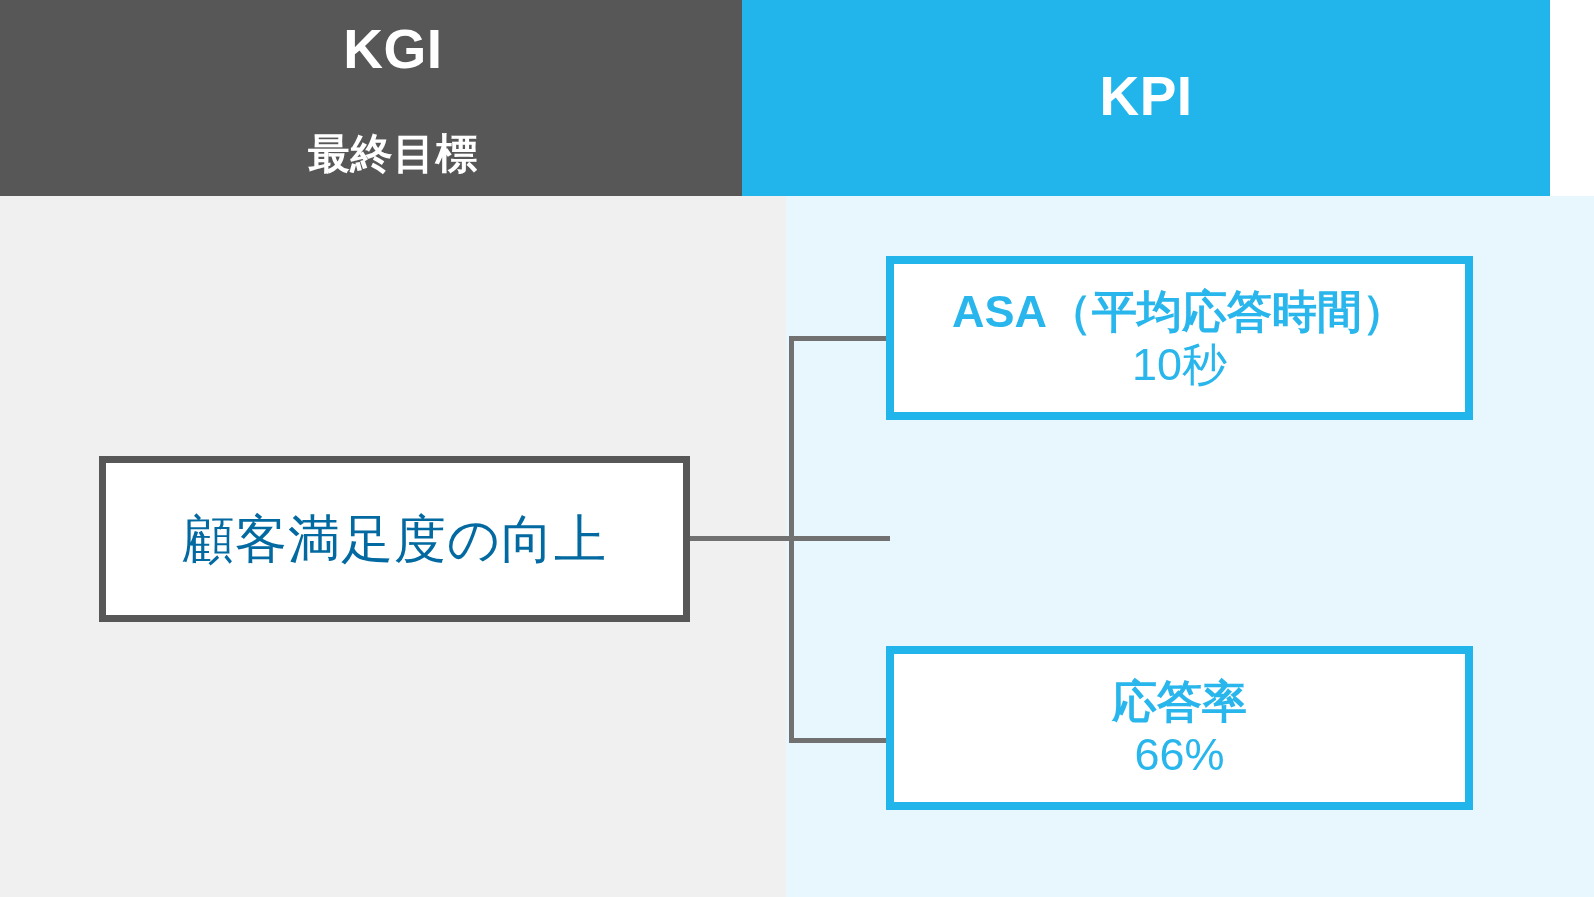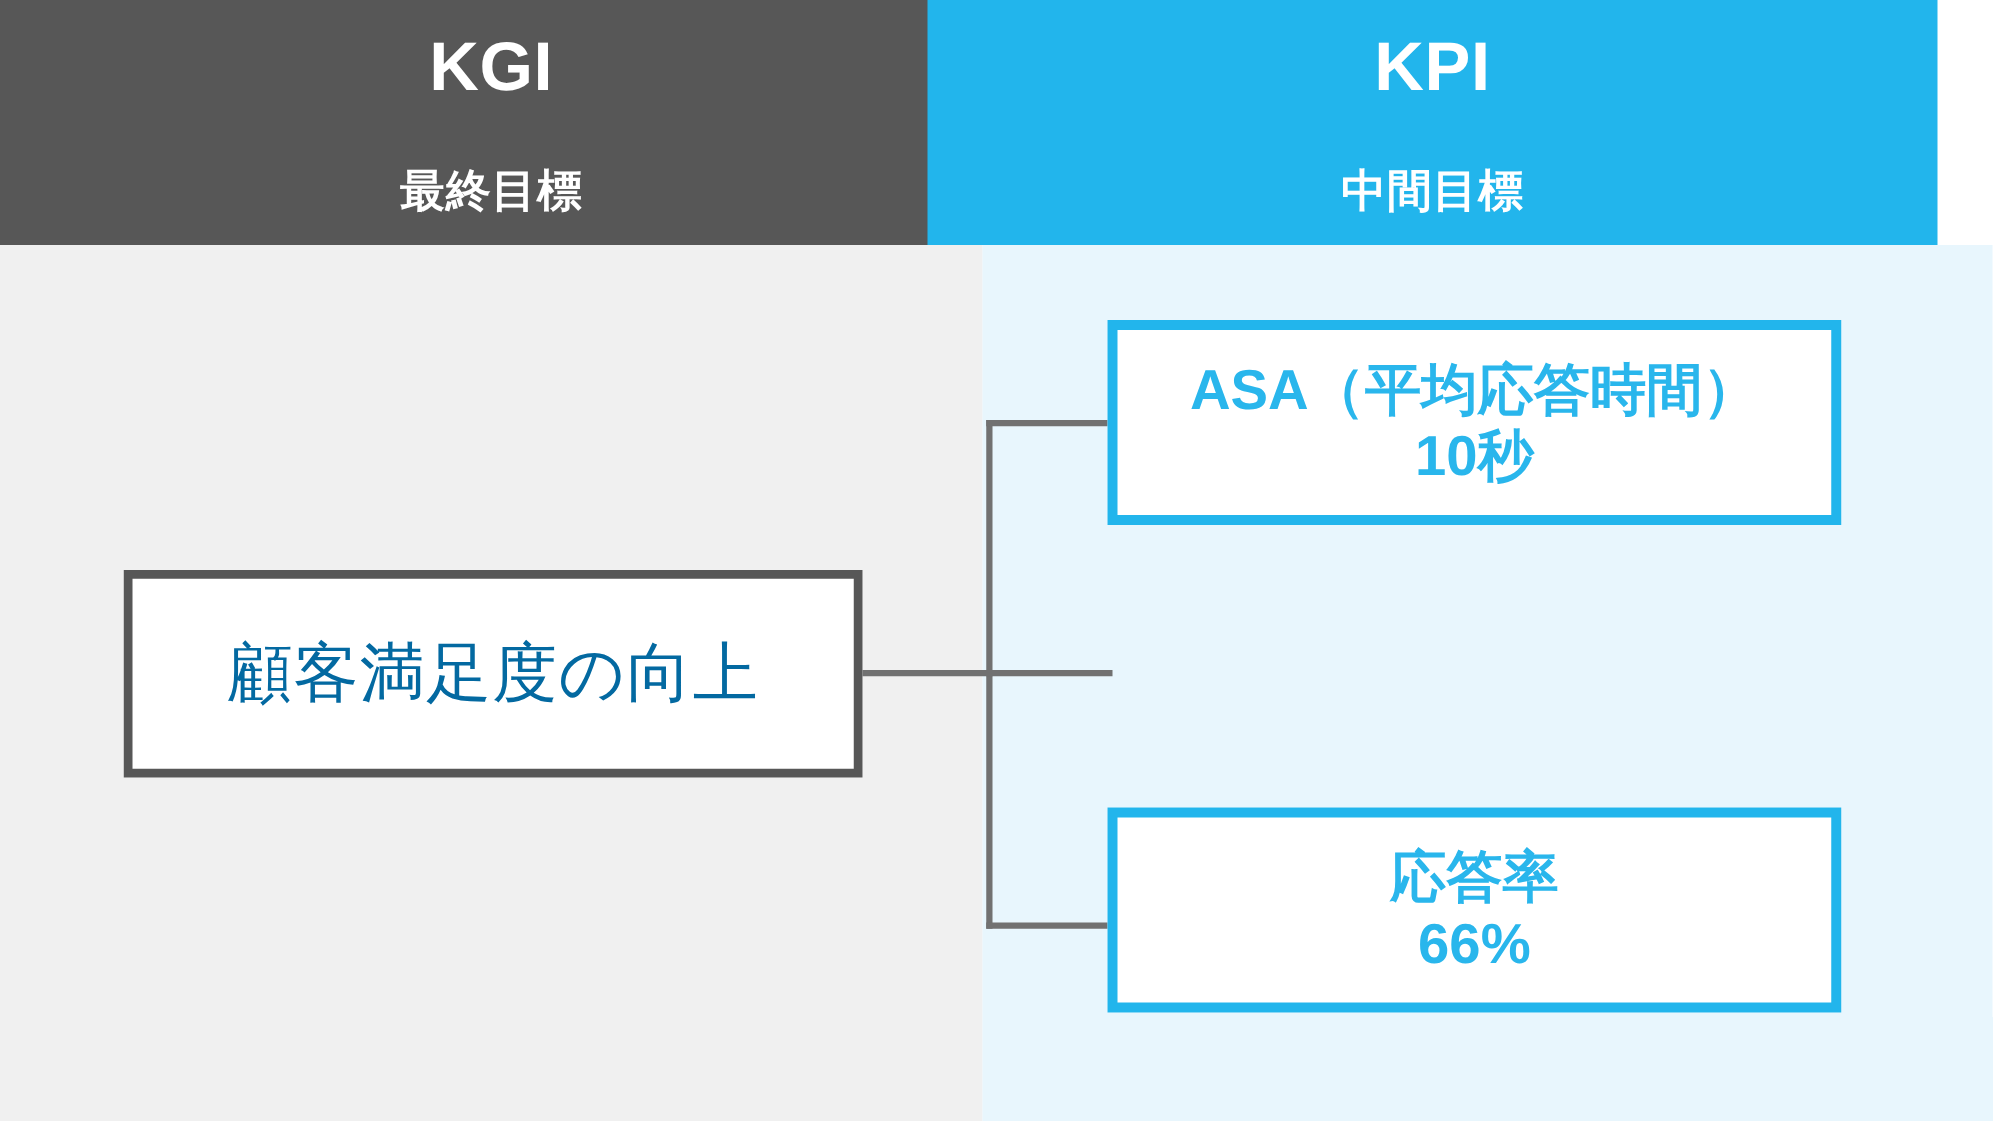--- a/index.html
+++ b/index.html
@@ -62,21 +62,21 @@
   .header-kpi {
     left: 742px;
     width: 808px;
     background: #22b5ec;
   }
   .header .line1 {
     font-size: 55px;
     margin-bottom: 2px;
   }
   .header .line2 {
-    font-size: 36px;
+    font-size: 42px;
     text-align: right;
   }
 
   
   .connector {
     position: absolute;
     background: #717171;
   }
   .conn-trunk {
     left: 789px;
@@ -151,21 +151,21 @@
 
   .kpi-box .kpi-title {
     font-size: 45px;
     font-weight: bold;
     color: #29b6ec;
     line-height: 1.18;
     white-space: nowrap;
   }
   .kpi-box .kpi-value {
     font-size: 45px;
-    font-weight: bold;
+    font-weight: normal;
     color: #29b6ec;
     line-height: 1.18;
     white-space: nowrap;
     text-align: right;
   }
 </style>
 </head>
 <body>
 
 <div id="diagram">
@@ -173,21 +173,20 @@
   <div class="panel-kgi-body"></div>
   <div class="panel-kpi-body"></div>
 
   <div class="header header-kgi">
     <div class="line1">KGI</div>
     <div class="line2">最終目標</div>
   </div>
 
   <div class="header header-kpi">
     <div class="line1">KPI</div>
-    <div class="line2">中間目標</div>
   </div>
 
   <div class="connector conn-from-kgi"></div>
   <div class="connector conn-trunk"></div>
   <div class="connector conn-branch-1"></div>
   <div class="connector conn-branch-2"></div>
   <div class="connector conn-branch-3"></div>
 
   <div class="kgi-box">
     <div class="kgi-label">顧客満足度の向上</div>

